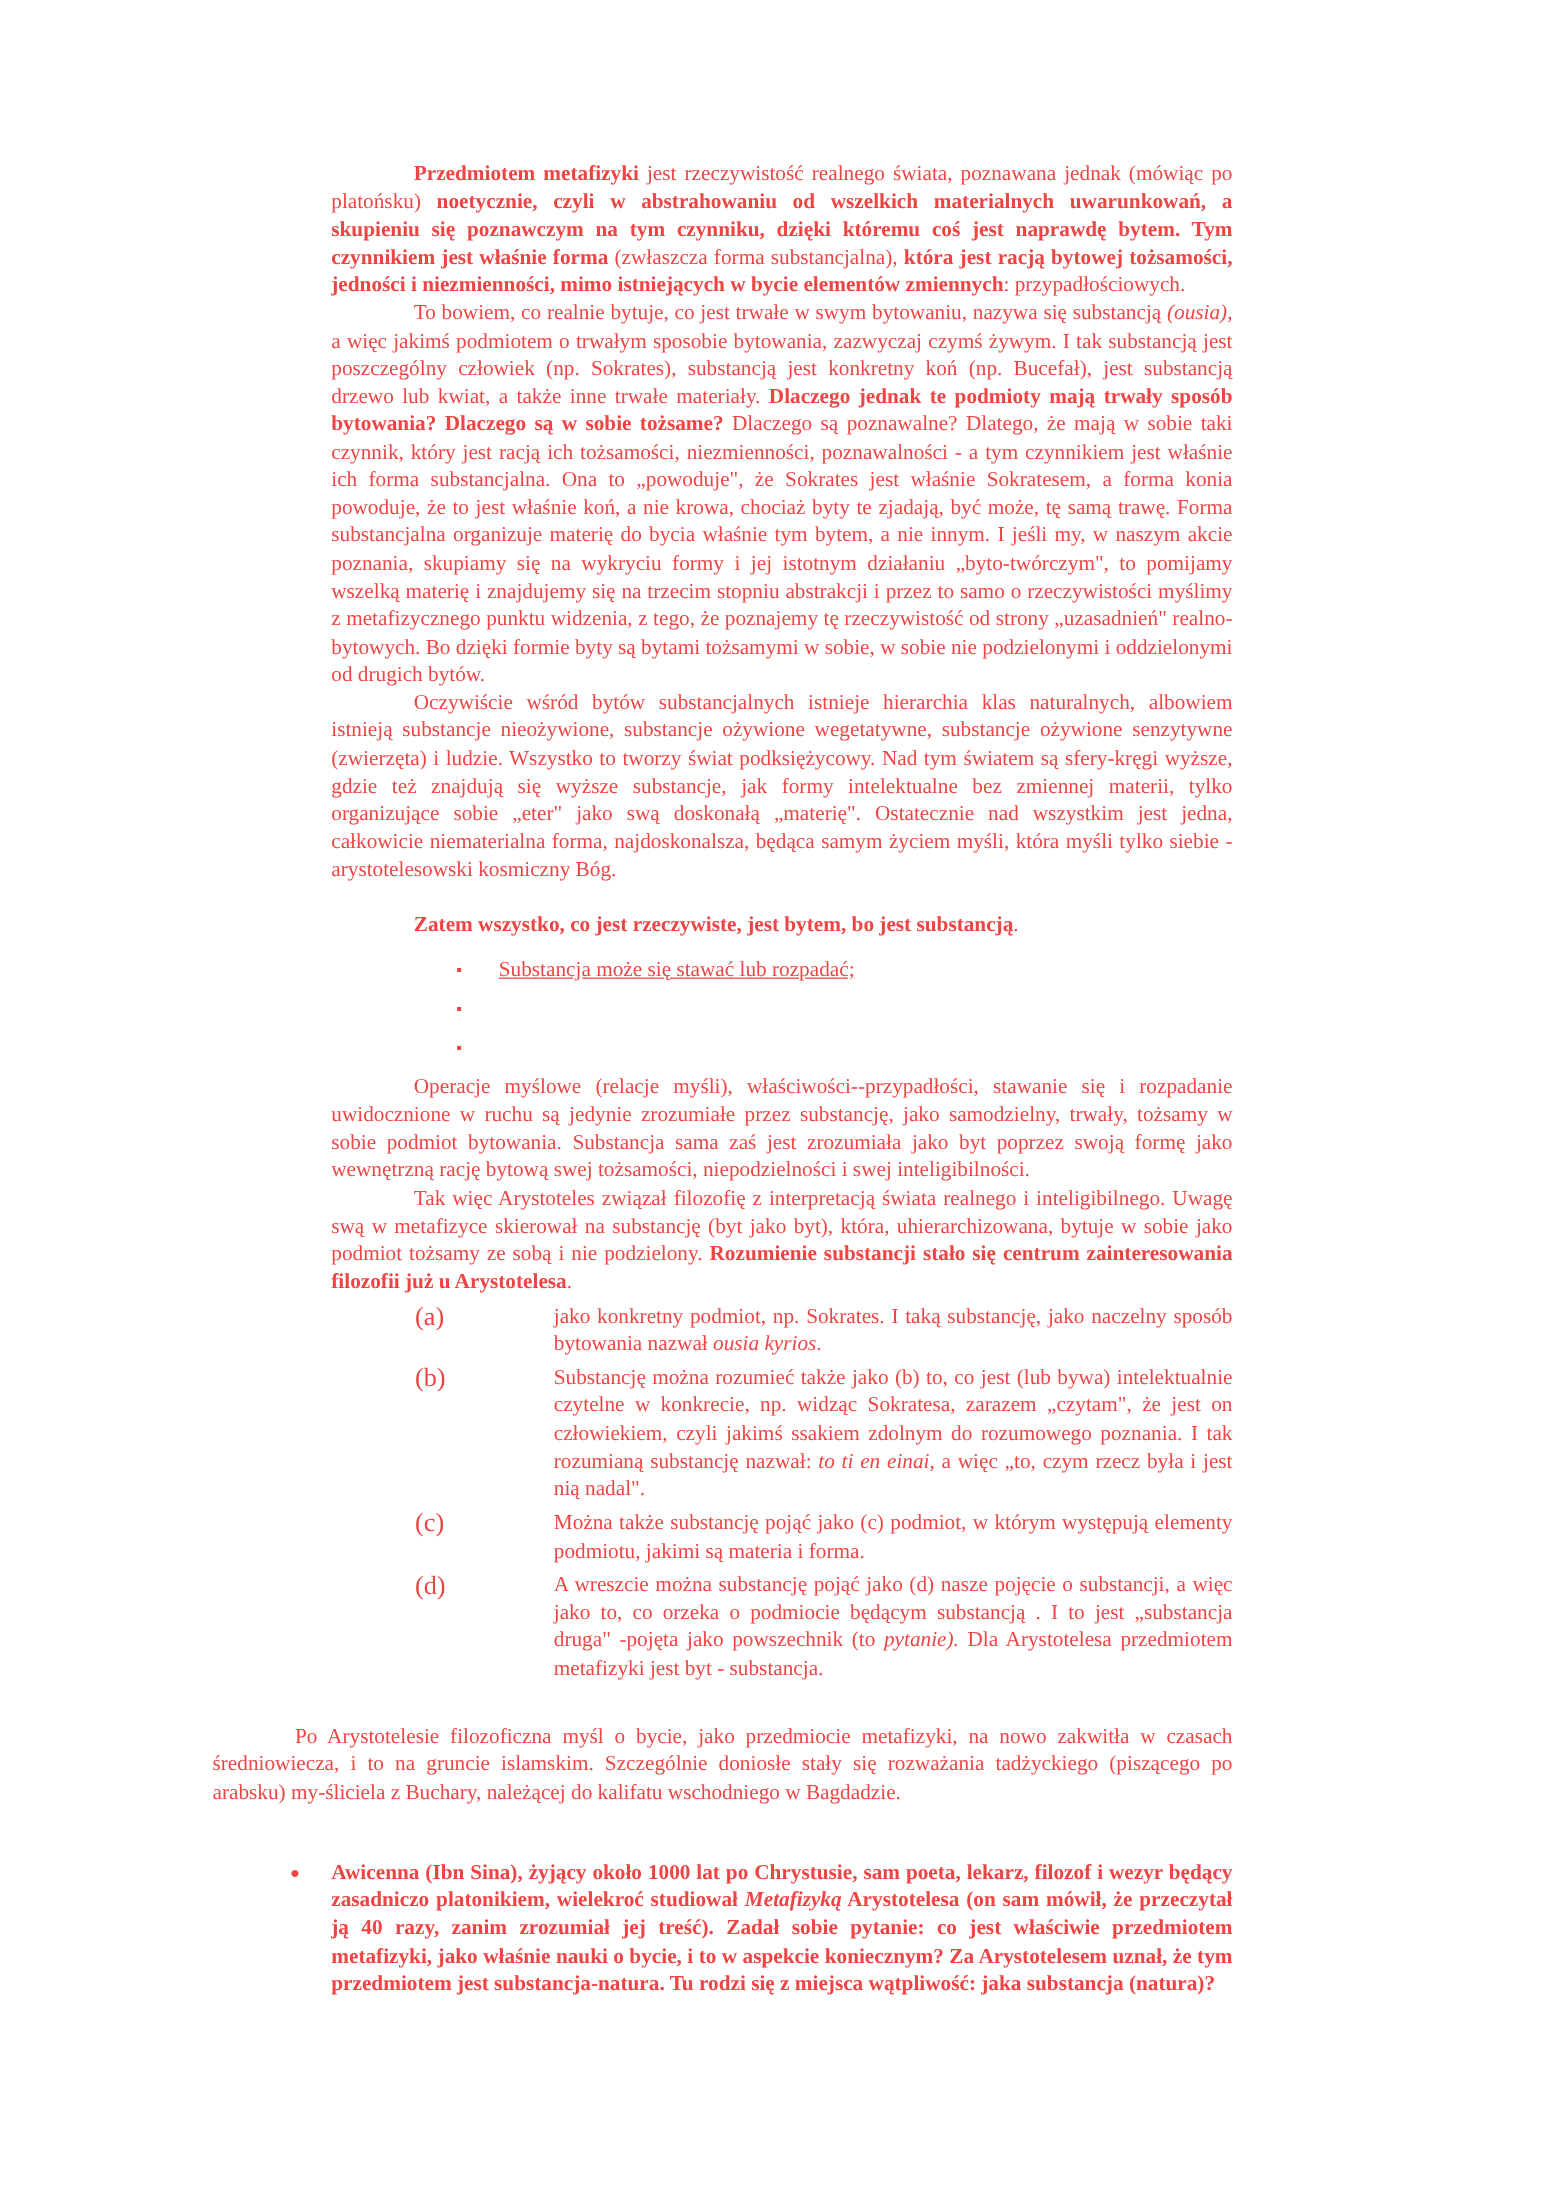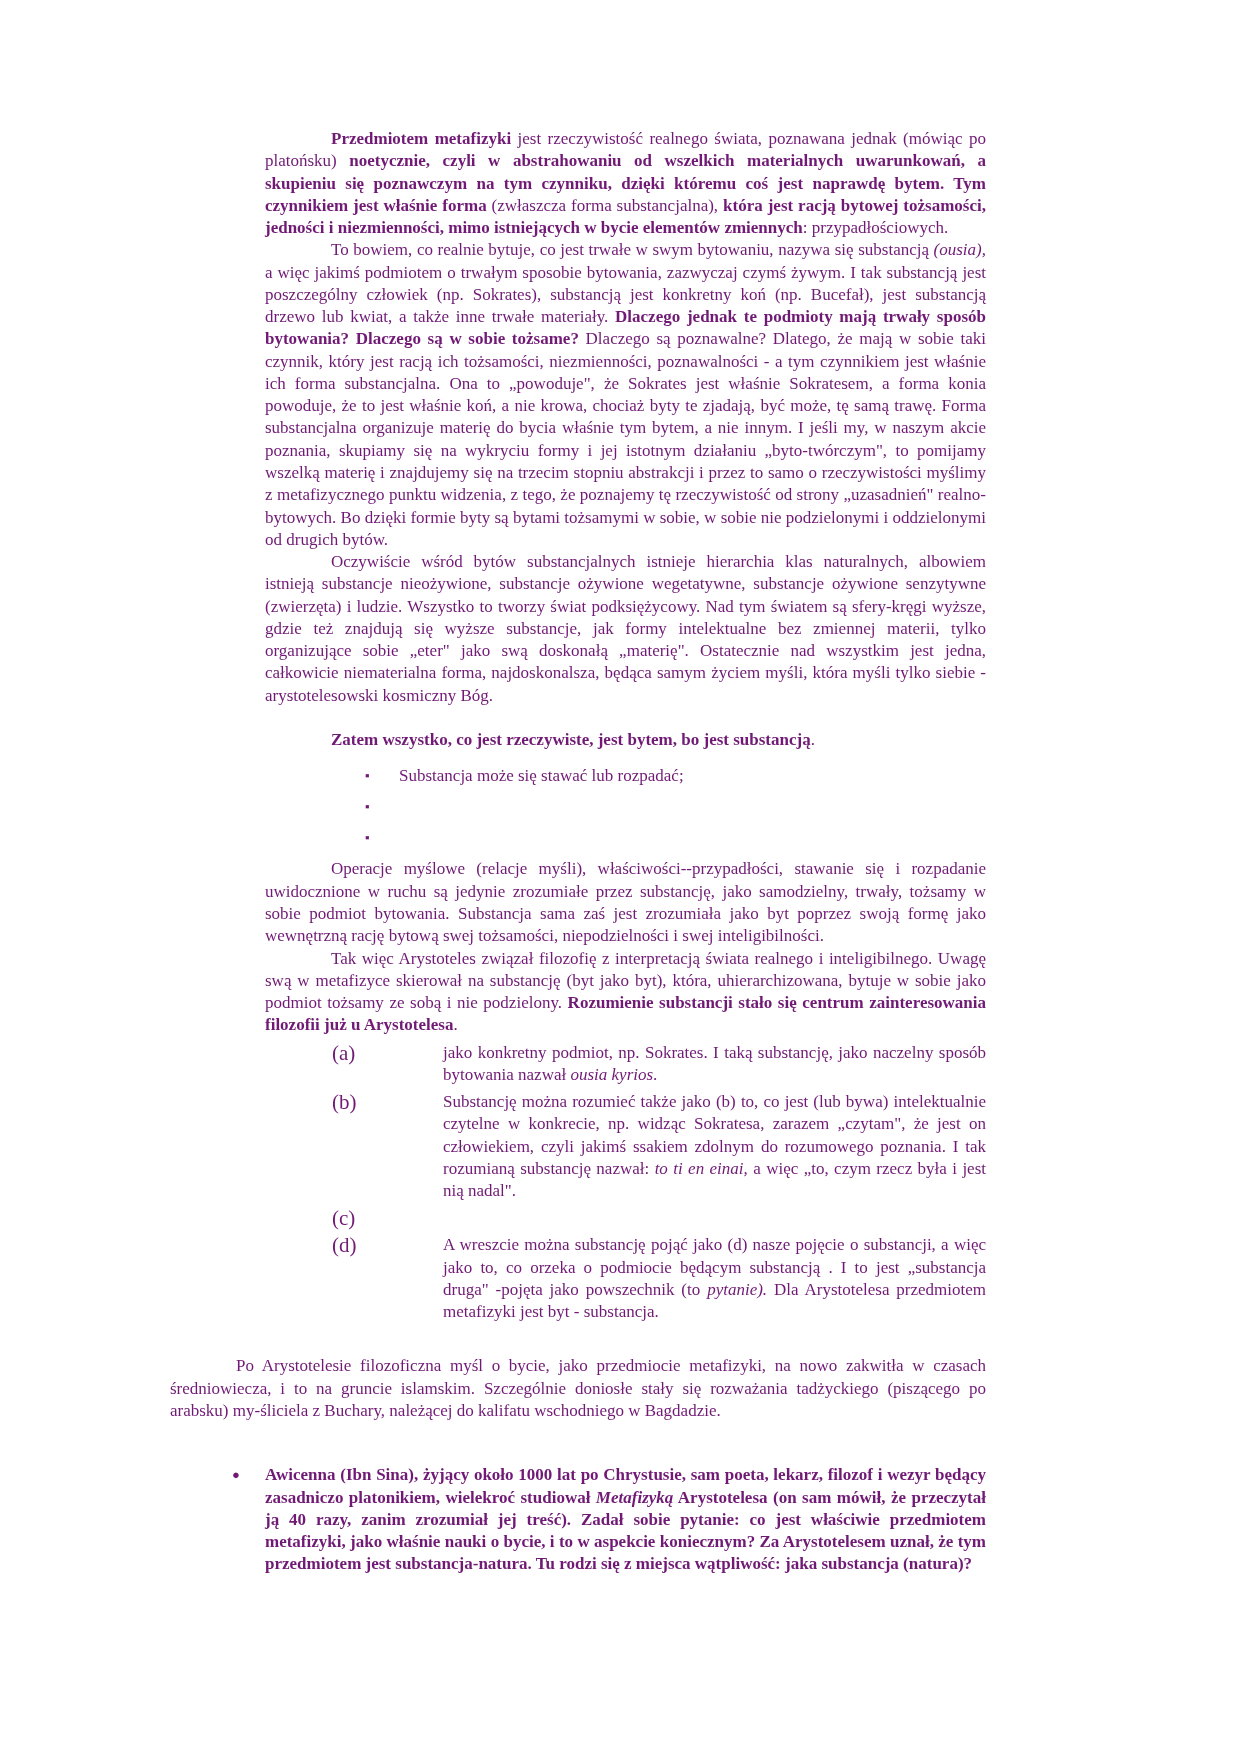--- a/index.html
+++ b/index.html
@@ -1,39 +1,39 @@
 <!DOCTYPE html>
 <html><head>
 <meta charset="utf-8">
 <style>
   html, body { margin: 0; padding: 0; background: #ffffff; }
   .page {
     position: relative;
     width: 1240px;
     height: 1754px;
     background: #ffffff;
-    color: #701a75;
+    color: #ef4444;
     font-family: "Liberation Serif", "DejaVu Serif", serif;
     font-size: 17px;
     line-height: 1.31;
     overflow: hidden;
   }
   .content { position: absolute; left: 130px; top: 128px; width: 856px; }
   .main { margin-left: 135px; }
   p { margin: 0; text-align: justify; }
   .indent { text-indent: 66px; }
   .b { font-weight: bold; }
   .i { font-style: italic; }
   .thesis { margin-top: 22px; margin-bottom: 14px; margin-left: 66px; text-align: left; }
   .bullet-item { display: flex; margin: 9px 0; }
   .bullet-item .marker {
     flex: none; width: 34px; margin-left: 100px;
     font-size: 13px; line-height: 22px; text-align: left;
   }
-  .bullet-item .btext { flex: 1; text-align: justify; }
+  .bullet-item .btext { flex: 1; text-align: justify; text-decoration: underline; }
   .after-bullets { margin-top: 7px; }
   .lettered-item { display: flex; margin-top: 5px; }
   .lettered-item .lmarker {
     flex: none; width: 111px; margin-left: 67px;
     font-size: 21px; line-height: 22px;
   }
   .lettered-item .ltext { flex: 1; text-align: justify; }
   .wide-para { margin-top: 32px; margin-left: 40px; }
   .awicenna { display: flex; margin-top: 42px; }
   .awicenna .rmarker {
@@ -80,20 +80,21 @@
         <div class="lettered-item">
           <span class="lmarker">(a)</span>
           <span class="ltext"><span>jako konkretny podmiot, np. Sokrates. I taką substancję, jako naczelny sposób bytowania nazwał </span><span class="i">ousia kyrios</span><span>.</span></span>
         </div>
         <div class="lettered-item">
           <span class="lmarker">(b)</span>
           <span class="ltext"><span>Substancję można rozumieć także jako (b) to, co jest (lub bywa) intelektualnie czytelne w konkrecie, np. widząc Sokratesa, zarazem „czytam", że jest on człowiekiem, czyli jakimś ssakiem zdolnym do rozumowego poznania. I tak rozumianą substancję nazwał: </span><span class="i">to ti en einai,</span><span> a więc „to, czym rzecz była i jest nią nadal".</span></span>
         </div>
         <div class="lettered-item">
           <span class="lmarker">(c)</span>
+          <span class="ltext"><span>Można także substancję pojąć jako (c) podmiot, w którym występują elementy podmiotu, jakimi są materia i forma.</span></span>
         </div>
         <div class="lettered-item">
           <span class="lmarker">(d)</span>
           <span class="ltext"><span>A wreszcie można substancję pojąć jako (d) nasze pojęcie o substancji, a więc jako to, co orzeka o podmiocie będącym substancją . I to jest „substancja druga"  -pojęta jako powszechnik (to </span><span class="i">pytanie).</span><span> Dla Arystotelesa przedmiotem metafizyki jest byt - substancja.</span></span>
         </div>
       </div>
 
     </div>
 
     <p class="indent wide-para"><span>Po Arystotelesie filozoficzna myśl o bycie, jako przedmiocie metafizyki, na nowo zakwitła w czasach średniowiecza, i to na gruncie islamskim. Szczególnie doniosłe stały się rozważania tadżyckiego (piszącego po arabsku) my-śliciela z Buchary, należącej do kalifatu wschodniego w Bagdadzie.</span></p>

